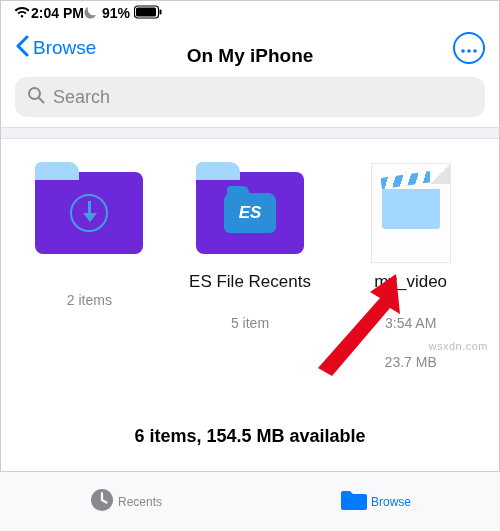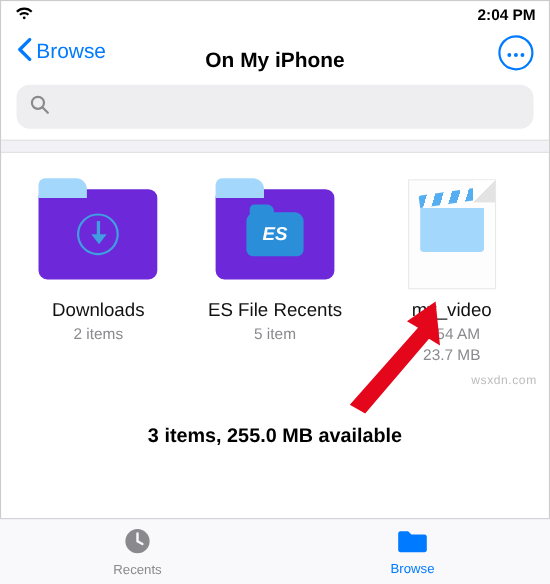--- a/index.html
+++ b/index.html
@@ -1,37 +1,37 @@
 <!DOCTYPE html>
 <html><head>
   <meta charset="utf-8">
   <style>
     * { margin: 0; padding: 0; box-sizing: border-box; font-family: -apple-system, BlinkMacSystemFont, "Helvetica Neue", sans-serif; }
     body { width: 500px; height: 531px; background: #fff; position: relative; overflow: hidden; }
     .outer { border: 1px solid #ccc; height: 100%; }
-    .status-bar { height: 24px; display: flex; align-items: center; justify-content: space-between; padding: 0 12px; font-size: 14px; font-weight: 600; }
+    .status-bar { height: 24px; display: flex; align-items: center; justify-content: flex-start; padding: 0 12px; font-size: 14px; font-weight: 600; }
     .status-left { display: flex; align-items: center; gap: 6px; }
     .status-right { display: flex; align-items: center; gap: 4px; }
     .nav-bar { height: 46px; display: flex; align-items: center; justify-content: space-between; padding: 0 14px; }
     .nav-back { display: flex; align-items: center; gap: 4px; color: #007aff; font-size: 19px; }
     .nav-title { font-size: 19px; font-weight: 600; position: absolute; left: 50%; transform: translateX(-50%); margin-top: 15px; }
     .nav-more { width: 32px; height: 32px; border: 2px solid #007aff; border-radius: 50%; display: flex; align-items: center; justify-content: center; color: #007aff; }
     .search-wrap { padding: 6px 14px 10px; }
     .search-bar { background: #eeeef0; border-radius: 12px; height: 40px; display: flex; align-items: center; padding: 0 12px; gap: 8px; color: #8a8a8e; font-size: 18px; }
     .search-input { border: none; background: transparent; flex: 1; outline: none; font-size: 18px; color: #000; }
     .search-input::placeholder { color: #8a8a8e; }
     .divider { height: 12px; background: #f2f2f6; border-top: 1px solid #e0e0e0; border-bottom: 1px solid #e0e0e0; }
     .grid { display: flex; padding: 24px 20px 12px; gap: 24px; justify-content: space-around; }
     .item { width: 140px; display: flex; flex-direction: column; align-items: center; text-align: center; }
     .icon-slot { height: 100px; width: 120px; display: flex; align-items: center; justify-content: center; margin-bottom: 8px; }
     .item-name { font-size: 17px; color: #111; line-height: 1.25; margin-bottom: 2px; }
-    .item-meta { font-size: 14px; color: #8a8a8e; line-height: 1.35; }
+    .item-meta { font-size: 14px; color: #8a8a8e; line-height: 1.35; margin-top: 20px; }
     .summary { text-align: center; font-weight: 700; font-size: 18px; padding: 42px 0 18px; }
     .tab-bar { position: absolute; bottom: 0; left: 0; right: 0; height: 60px; border-top: 1px solid #d0d0d4; background: #f9f9fb; display: flex; }
-    .tab { flex: 1; display: flex; flex-direction: column; align-items: center; justify-content: center; gap: 2px; font-size: 12px; color: #8a8a8e; }
+    .tab { flex: 1; display: flex; flex-direction: row; align-items: center; justify-content: center; gap: 2px; font-size: 12px; color: #8a8a8e; }
     .tab.active { color: #007aff; }
     .watermark { position: absolute; right: 12px; top: 340px; font-size: 11px; color: rgba(0,0,0,0.28); writing-mode: horizontal-tb; transform: rotate(0); letter-spacing: 0.5px;}
     
     .folder { width: 108px; height: 82px; background: #6d28d9; border-radius: 8px; position: relative; }
     .folder::before { content: ""; position: absolute; top: -10px; left: 0; width: 44px; height: 18px; background: #a3d7fb; border-radius: 6px 10px 0 0; }
     .folder-inner { position: absolute; inset: 0; display: flex; align-items: center; justify-content: center; }
     .dl-circle { width: 38px; height: 38px; border: 2.5px solid #3f9fe0; border-radius: 50%; display: flex; align-items: center; justify-content: center; }
     .dl-arrow { width: 0; height: 0; position: relative; }
     .dl-arrow::before { content:""; position:absolute; left:-1px; top:-12px; width:2.5px; height:14px; background:#3f9fe0; }
     .dl-arrow::after { content:""; position:absolute; left:-6px; top:0px; width:0; height:0; border-left:7px solid transparent; border-right:7px solid transparent; border-top:9px solid #3f9fe0; }
@@ -53,20 +53,35 @@
 
   <div class="status-bar">
     <div class="status-left">
       <span>
         <svg width="18" height="14" viewBox="0 0 18 14">
             <path d="M9 12.5a1.3 1.3 0 100-2.6 1.3 1.3 0 000 2.6zM4.4 7.8a6.5 6.5 0 019.2 0l-1.4 1.4a4.5 4.5 0 00-6.4 0L4.4 7.8zM1.6 5a10.5 10.5 0 0114.9 0l-1.4 1.4a8.5 8.5 0 00-12 0L1.6 5z" fill="#000"></path>
           </svg>
       </span>
     </div>
     <div>2:04 PM</div>
+    <div class="status-right">
+      <span>
+        <svg width="14" height="14" viewBox="0 0 14 14">
+            <path d="M12 9.8A6 6 0 014.2 2 6 6 0 1012 9.8z" fill="#8a8a8e"></path>
+          </svg>
+      </span>
+      <span>91%</span>
+      <span>
+        <svg width="28" height="14" viewBox="0 0 28 14">
+            <rect x="0.5" y="1" width="24" height="12" rx="3" fill="none" stroke="#000" stroke-width="1.2"></rect>
+            <rect x="2" y="2.5" width="20" height="9" rx="1.5" fill="#000"></rect>
+            <rect x="25.5" y="4.5" width="2" height="5" rx="1" fill="#000"></rect>
+          </svg>
+      </span>
+    </div>
   </div>
 
   <div class="nav-bar">
     <div class="nav-back">
       <span>
         <svg width="14" height="22" viewBox="0 0 14 22">
             <path d="M12 2L3 11l9 9" stroke="#007aff" stroke-width="3" fill="none" stroke-linecap="round" stroke-linejoin="round"></path>
           </svg>
       </span>
       <span>Browse</span>
@@ -84,37 +99,37 @@
   </div>
 
   <div class="search-wrap">
     <div class="search-bar">
       <span>
         <svg width="18" height="18" viewBox="0 0 18 18">
             <circle cx="7.5" cy="7.5" r="5.5" stroke="#8a8a8e" stroke-width="2" fill="none"></circle>
             <line x1="12" y1="12" x2="16.5" y2="16.5" stroke="#8a8a8e" stroke-width="2" stroke-linecap="round"></line>
           </svg>
       </span>
+      <input class="search-input" placeholder="Search" style="">
     </div>
   </div>
 
   <div class="divider"></div>
 
   <div class="grid">
     <div class="item">
       <div class="icon-slot">
         <div class="folder">
           <div class="folder-inner">
               <div class="dl-circle">
                 <div class="dl-arrow"></div>
               </div>
             </div>
         </div>
       </div>
-      <div class="item-name">Downloads</div>
       <div class="item-meta">2 items</div>
     </div>
 
     <div class="item">
       <div class="icon-slot">
         <div class="folder">
           <div class="folder-inner">
               <div class="es-badge">ES</div>
             </div>
         </div>
@@ -129,21 +144,21 @@
           <div class="clap-top"></div>
           <div class="clap-body"></div>
         </div>
       </div>
       <div class="item-name">my_video</div>
       <div class="item-meta">3:54 AM</div>
       <div class="item-meta">23.7 MB</div>
     </div>
   </div>
 
-  <div class="summary">3 items, 255.0 MB available</div>
+  <div class="summary">6 items, 154.5 MB available</div>
 
   <div class="tab-bar">
     <div class="tab">
       <span>
         <svg width="28" height="28" viewBox="0 0 28 28">
             <circle cx="14" cy="14" r="11" fill="#8a8a8e"></circle>
             <path d="M14 7v7l4.5 2.5" stroke="#f9f9fb" stroke-width="2.2" fill="none" stroke-linecap="round"></path>
           </svg>
       </span>
       <span>Recents</span>

